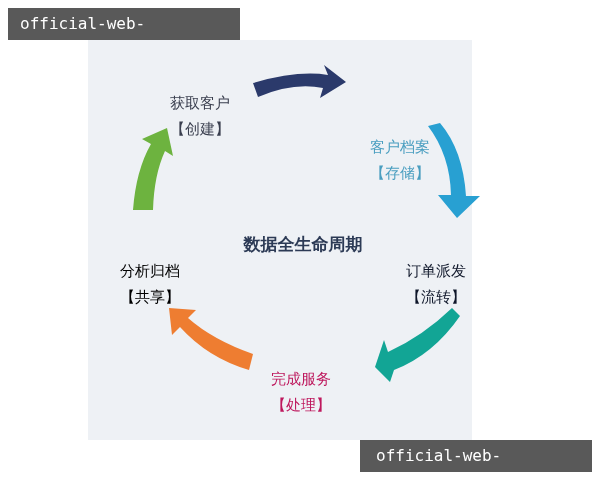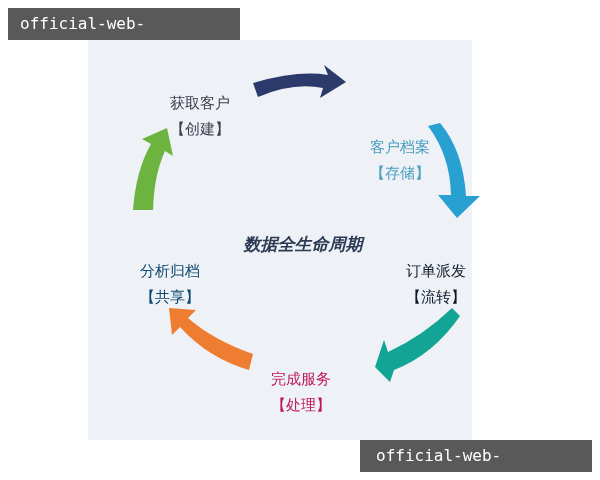--- a/index.html
+++ b/index.html
@@ -19,21 +19,21 @@
     position:absolute; left:88px; top:40px; width:384px; height:400px;
     background:#eef1f5;
   }
   .panel svg { position:absolute; left:0; top:0; }
   .label {
     position:absolute; text-align:center; font-size:15px; line-height:26px; width:100px;
   }
   .label .sub { display:block; }
   .center-title {
     position:absolute; left:130px; top:193px; width:170px; text-align:center;
-    font-size:17px; font-weight:bold; color:#2c3a55;font-style:italic;
+    font-size:17px; font-weight:bold; color:#2c3a55;
   }
 </style>
 </head>
 <body>
 
 <div class="watermark wm-top">official-web-mksport.com</div>
 
 <div class="panel">
   <svg width="424" height="400" viewBox="0 0 424 400">
 
@@ -63,19 +63,19 @@
   <div class="label" style="left:298px; top:218px; color:#0f172a;">
     <span>订单派发</span>
     <span class="sub">【流转】</span>
   </div>
 
   <div class="label" style="left:163px; top:326px; color:#be185d;">
     <span>完成服务</span>
     <span class="sub">【处理】</span>
   </div>
 
-  <div class="label" style="left:12px; top:218px; color:#0c4a6e;text-align:right;">
+  <div class="label" style="left:12px; top:218px; color:#000000;">
     <span>分析归档</span>
     <span class="sub">【共享】</span>
   </div>
 </div>
 
 <div class="watermark wm-bottom">official-web-mksport.com</div>
 
 </body></html>

